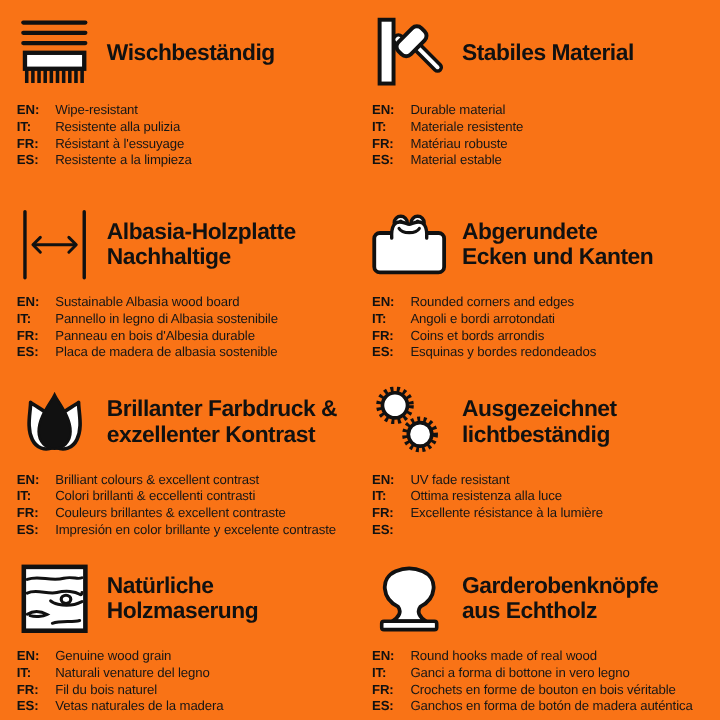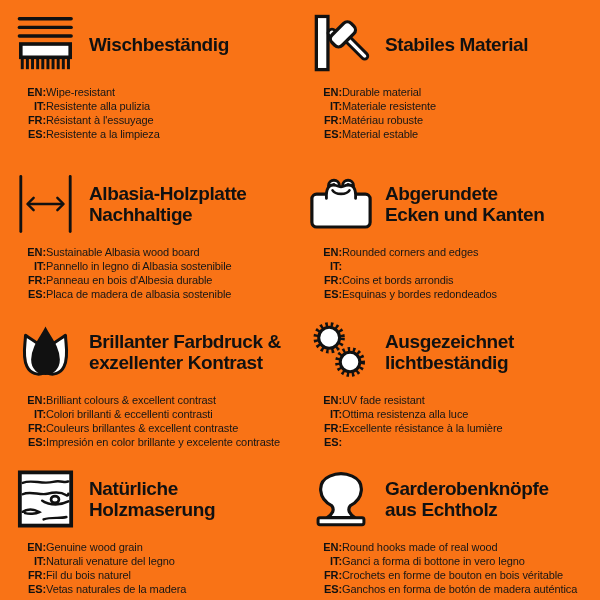--- a/index.html
+++ b/index.html
@@ -15,21 +15,21 @@
   }
   .feature{padding:13px 2px 0 14px;box-sizing:border-box;overflow:hidden;}
   .feature:nth-child(even){padding-left:10px;}
   .fhead{display:flex;align-items:center;gap:13px;min-height:62px;}
   .icon-box{width:62px;height:60px;flex:none;display:flex;align-items:center;justify-content:center;}
   .icon-box svg{display:block;}
   .ftitle{
     font-weight:700;font-size:19px;line-height:21px;letter-spacing:-0.4px;
     color:#111;white-space:nowrap;
   }
-  .flist{margin-top:10px;text-align:right;}
+  .flist{margin-top:10px;}
   .trow{display:flex;font-size:11px;line-height:14px;letter-spacing:-0.1px;}
   .tlabel{width:32px;flex:none;font-weight:700;color:#111;}
   .ttext{white-space:nowrap;color:#161616;}
 </style>
 </head>
 <body>
 
 <div class="sheet">
   <div class="grid" id="grid">
   <section class="feature">
@@ -167,20 +167,21 @@
             <div>Ecken und Kanten</div>
           </div>
     </div>
     <div class="flist">
           <div class="trow">
             <span class="tlabel">EN:</span>
             <span class="ttext">Rounded corners and edges</span>
           </div>
           <div class="trow">
             <span class="tlabel">IT:</span>
+            <span class="ttext">Angoli e bordi arrotondati</span>
           </div>
           <div class="trow">
             <span class="tlabel">FR:</span>
             <span class="ttext">Coins et bords arrondis</span>
           </div>
           <div class="trow">
             <span class="tlabel">ES:</span>
             <span class="ttext">Esquinas y bordes redondeados</span>
           </div>
         </div>

